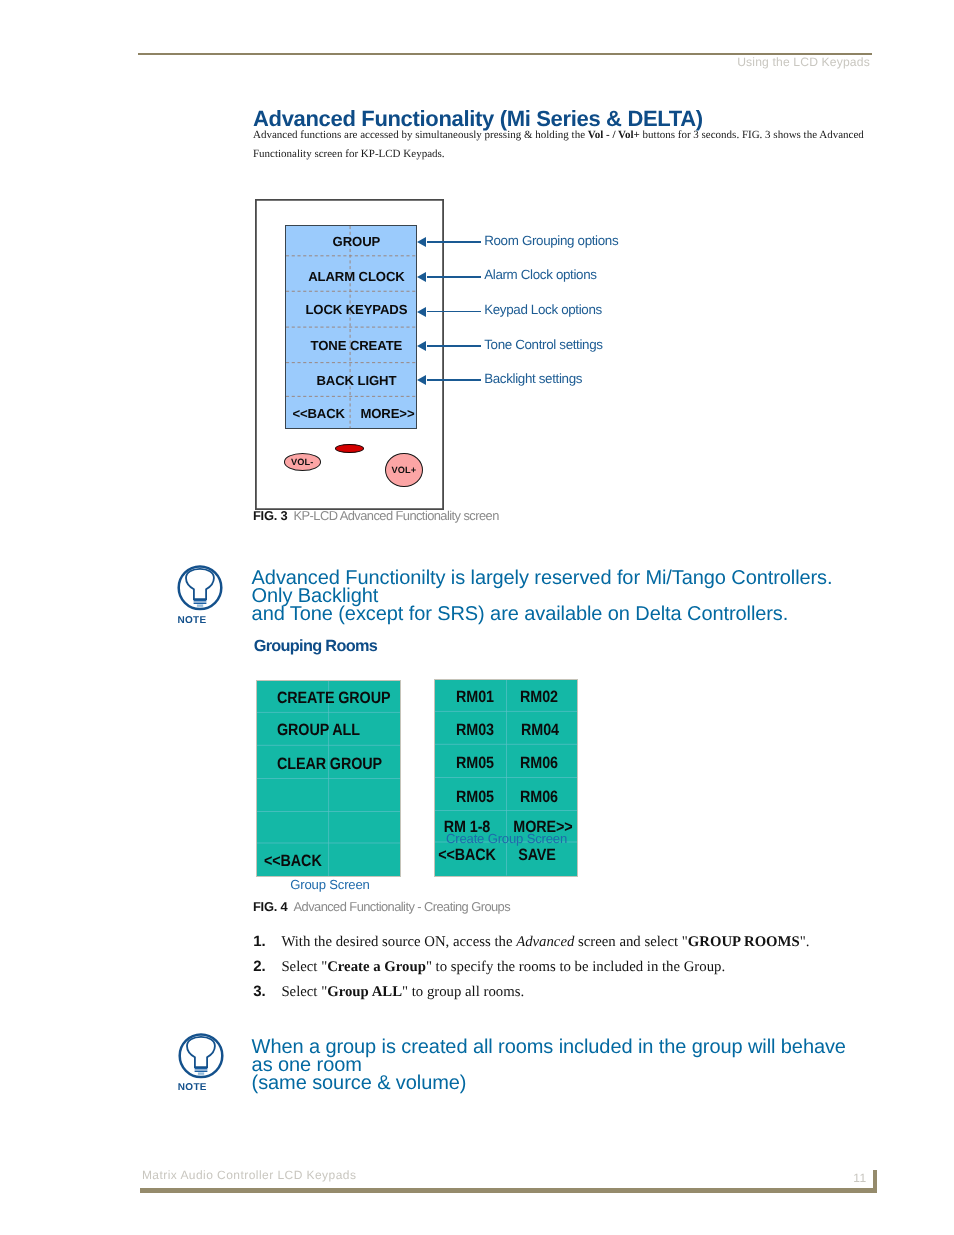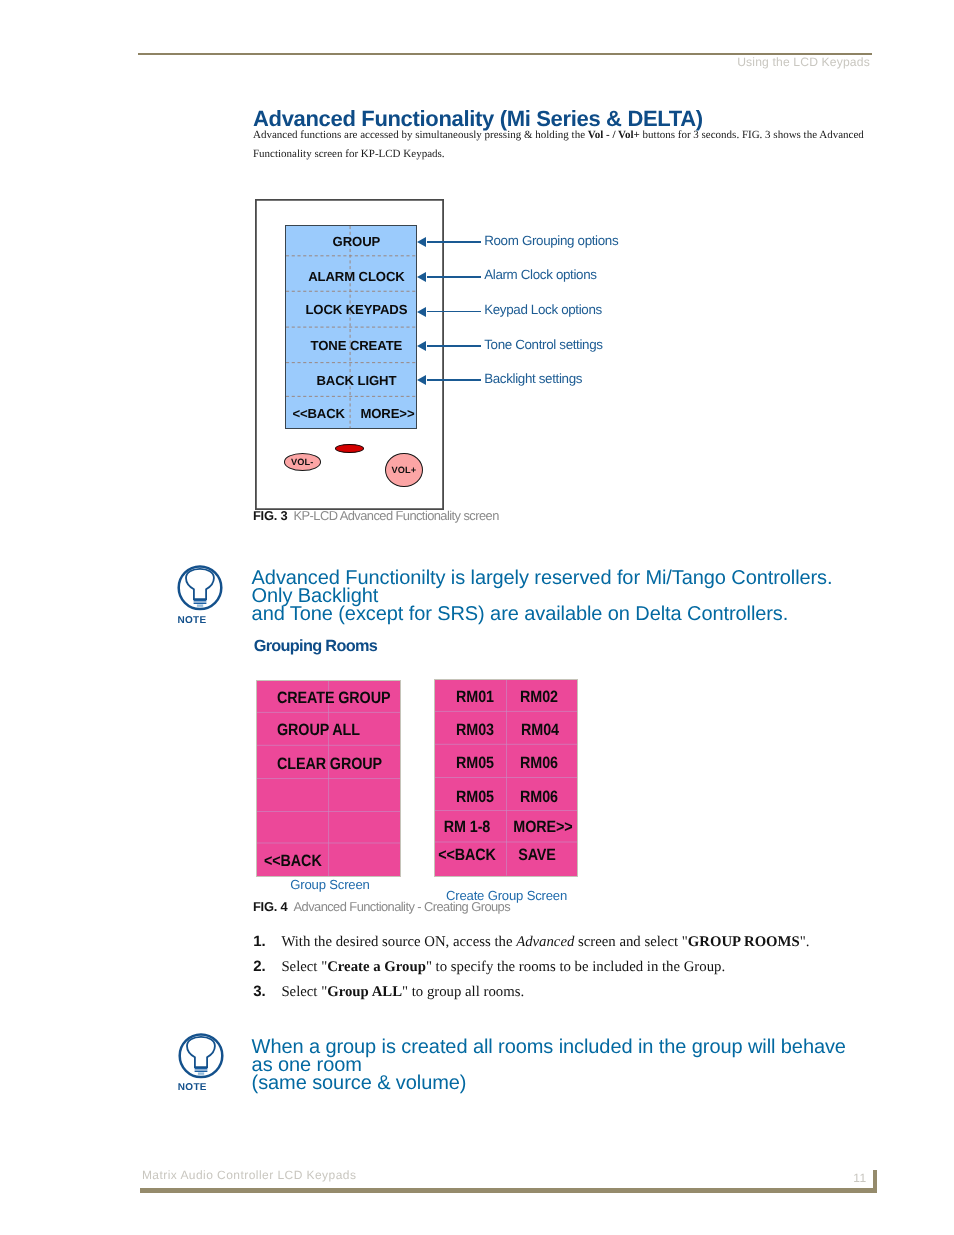--- a/index.html
+++ b/index.html
@@ -57,21 +57,21 @@
   .note-icon{position:absolute;width:46px;height:47px;overflow:visible;}
   .note-text{position:absolute;font-family:"Liberation Sans",sans-serif;
       font-size:20px;line-height:18.1px;letter-spacing:-0.09px;color:#0369a1;}
   .note-label{position:absolute;font-family:"Liberation Sans",sans-serif;font-weight:bold;
       font-size:10px;letter-spacing:0.3px;color:#14518c;white-space:nowrap;text-align:left;}
 
   
   .subhead{position:absolute;font-size:16.3px;font-weight:bold;color:#0e4c87;letter-spacing:-0.68px;white-space:nowrap;}
 
   
-  .lcd4{position:absolute;background:#ec4899;}
+  .lcd4{position:absolute;background:#14b8a6;}
   .lcd4 svg.grid4{position:absolute;left:0;top:0;width:100%;height:100%;}
   .lcd4 .cell{position:absolute;display:flex;align-items:center;justify-content:flex-start;
       white-space:nowrap;
       font-family:"Liberation Sans",sans-serif;font-weight:bold;color:#0b0b0b;font-size:16.4px;
       letter-spacing:-0.1px;transform:scaleX(0.875);transform-origin:left center;}
   .lcd4 .cell.ctr{justify-content:center;transform-origin:center center;}
   .scrcap{position:absolute;font-family:"Liberation Sans",sans-serif;font-size:13.1px;
       letter-spacing:-0.18px;color:#1f6aab;white-space:nowrap;}
 
   
@@ -196,21 +196,21 @@
     <div class="cell ctr" style="left: 60px; top: 42.3px; width: 90px; height: 16px;">RM04</div>
     <div class="cell ctr" style="left: -4.2px; top: 75.4px; width: 90px; height: 16px;">RM05</div>
     <div class="cell ctr" style="left: 59px; top: 75.4px; width: 90px; height: 16px;">RM06</div>
     <div class="cell ctr" style="left: -4.5px; top: 109px; width: 90px; height: 16px;">RM05</div>
     <div class="cell ctr" style="left: 59px; top: 109px; width: 90px; height: 16px;">RM06</div>
     <div class="cell ctr" style="left: -12.5px; top: 139.4px; width: 90px; height: 16px;">RM 1-8</div>
     <div class="cell ctr" style="left: 63.5px; top: 139.4px; width: 90px; height: 16px;">MORE&gt;&gt;</div>
     <div class="cell ctr" style="left: -12.2px; top: 167.1px; width: 90px; height: 16px;">&lt;&lt;BACK</div>
     <div class="cell ctr" style="left: 57.1px; top: 167.1px; width: 90px; height: 16px;">SAVE</div>
   </div>
-<div class="scrcap" style="left:446px;top:888px;width:121px;text-align:right">Create Group Screen</div>
+<div class="scrcap" style="left:446px;top:831px;width:121px;text-align:right">Create Group Screen</div>
 
 <div class="figcap" style="left:252.9px;top:899px"><b>FIG. 4</b>&nbsp;&nbsp;<span>Advanced Functionality - Creating Groups</span></div>
 
 <div class="li" style="left:253.2px;top:933.8px">
   <span class="num">1.</span>
   <span class="txt"><span>With the desired source ON, access the </span><i>Advanced</i><span> screen and select "</span><b>GROUP ROOMS</b><span>".</span></span>
 </div>
 <div class="li" style="left:253.2px;top:958.7px">
   <span class="num">2.</span>
   <span class="txt"><span>Select "</span><b>Create a Group</b><span>" to specify the rooms to be included in the Group.</span></span>

